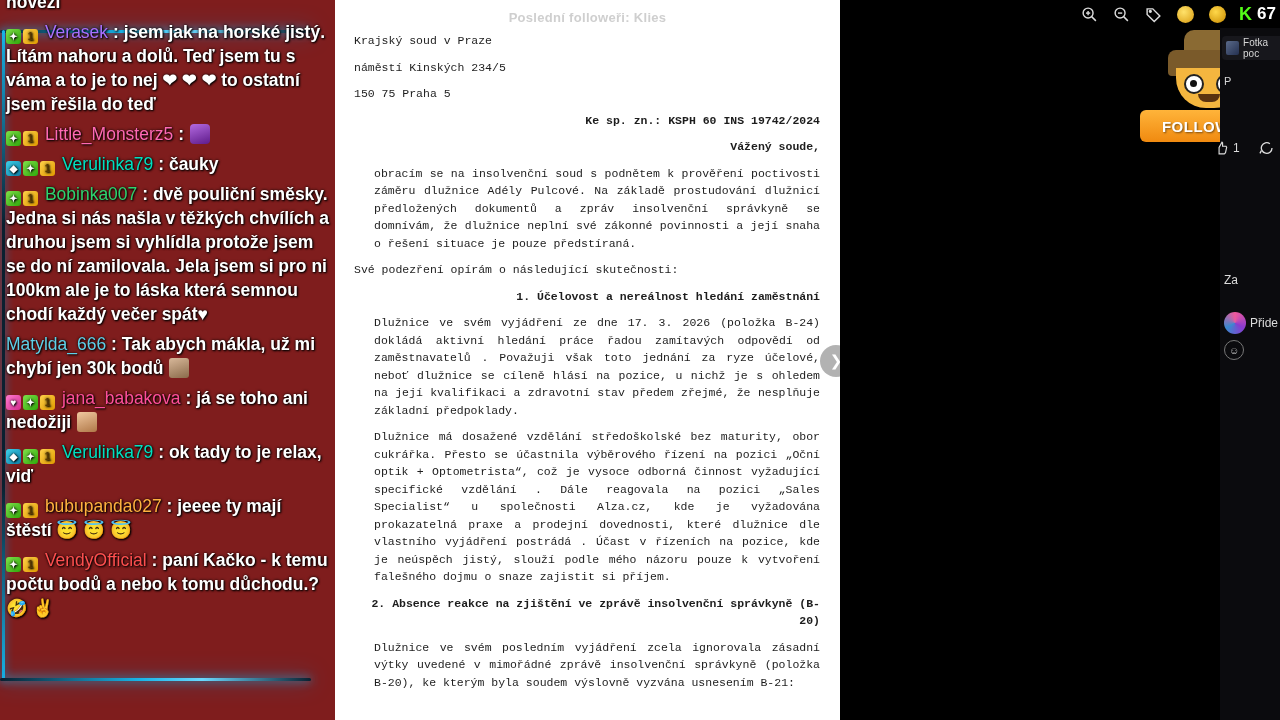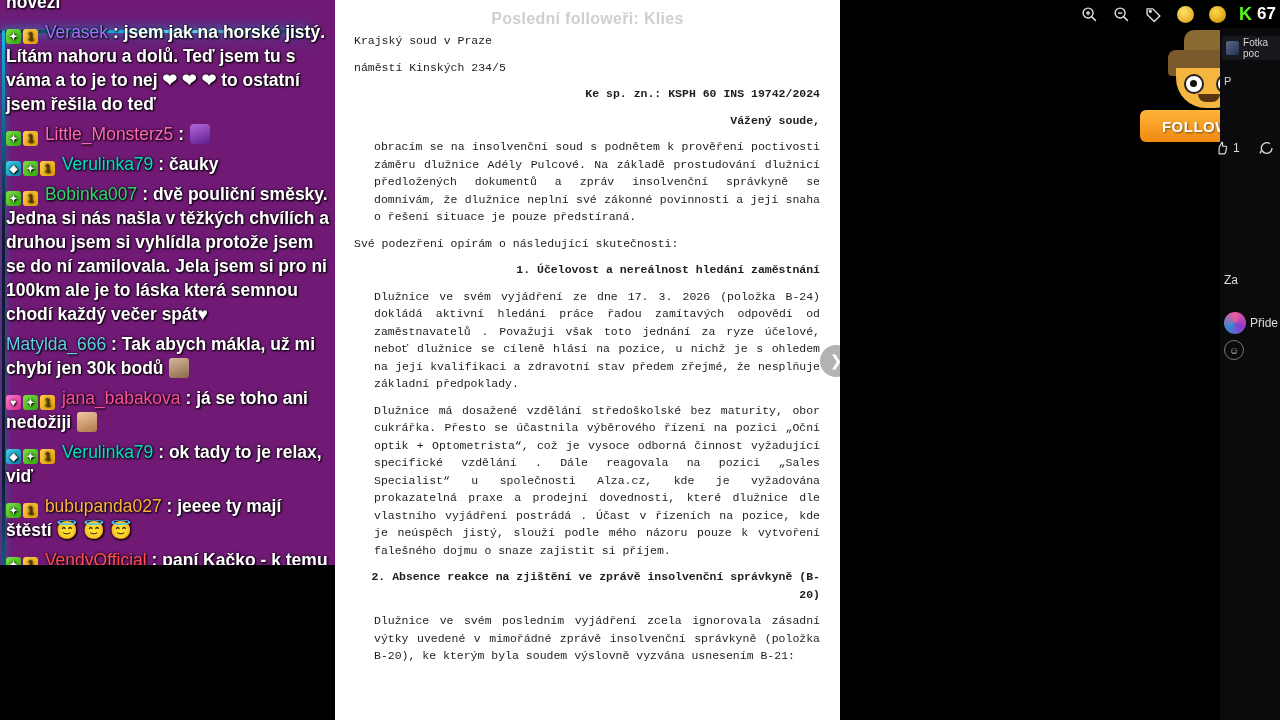--- a/index.html
+++ b/index.html
@@ -17,22 +17,22 @@
     height: 720px;
     background: #000;
     overflow: hidden;
   }
 
   
   #chat {
     position: absolute;
     left: 0; top: 0;
     width: 335px;
-    height: 565px;
-    background: #701a75;
+    height: 720px;
+    background: #7f1d1d;
     color: #fff;
     overflow: hidden;
   }
   #chat-inner {
     position: absolute;
     left: 6px;
     top: -10px;
     width: 325px;
   }
   .chat-msg {
@@ -103,21 +103,21 @@
     height: 720px;
     background: #ffffff;
     color: #1a1a1a;
     overflow: hidden;
   }
   #doc-title {
     position: absolute;
     left: 0; top: 10px;
     width: 505px;
     text-align: center;
-    font-size: 16px;
+    font-size: 13px;
     font-weight: bold;
     color: #cfcfcf;
     letter-spacing: .3px;
   }
   #doc-body {
     position: absolute;
     left: 19px; top: 32px;
     width: 466px;
     font-size: 11.5px;
     line-height: 17.5px;
@@ -360,20 +360,21 @@
       </div>
 
     </div>
   </div>
 
   <div id="doc">
     <div id="doc-title">Poslední followeři: Klies</div>
     <div id="doc-body">
       <p>Krajský soud v Praze</p>
       <p>náměstí Kinských 234/5</p>
+      <p>150 75 Praha 5</p>
       <p class="bold">Ke sp. zn.: KSPH 60 INS 19742/2024</p>
       <p class="bold">Vážený soude,</p>
       <p class="just">obracím se na insolvenční soud s podnětem k prověření poctivosti záměru dlužnice Adély Pulcové. Na základě prostudování dlužnicí předložených dokumentů a zpráv insolvenční správkyně se domnívám, že dlužnice neplní své zákonné povinnosti a její snaha o řešení situace je pouze předstíraná.</p>
       <p>Své podezření opírám o následující skutečnosti:</p>
       <p class="bold">1. Účelovost a nereálnost hledání zaměstnání</p>
       <p class="just">Dlužnice ve svém vyjádření ze dne 17. 3. 2026 (položka B-24) dokládá aktivní hledání práce řadou zamítavých odpovědí od zaměstnavatelů . Považuji však toto jednání za ryze účelové, neboť dlužnice se cíleně hlásí na pozice, u nichž je s ohledem na její kvalifikaci a zdravotní stav předem zřejmé, že nesplňuje základní předpoklady.</p>
       <p class="just">Dlužnice má dosažené vzdělání středoškolské bez maturity, obor cukrářka. Přesto se účastnila výběrového řízení na pozici „Oční optik + Optometrista“, což je vysoce odborná činnost vyžadující specifické vzdělání . Dále reagovala na pozici „Sales Specialist“ u společnosti Alza.cz, kde je vyžadována prokazatelná praxe a prodejní dovednosti, které dlužnice dle vlastního vyjádření postrádá . Účast v řízeních na pozice, kde je neúspěch jistý, slouží podle mého názoru pouze k vytvoření falešného dojmu o snaze zajistit si příjem.</p>
       <p class="bold">2. Absence reakce na zjištění ve zprávě insolvenční správkyně (B-20)</p>
       <p class="just">Dlužnice ve svém posledním vyjádření zcela ignorovala zásadní výtky uvedené v mimořádné zprávě insolvenční správkyně (položka B-20), ke kterým byla soudem výslovně vyzvána usnesením B-21:</p>
     </div>

